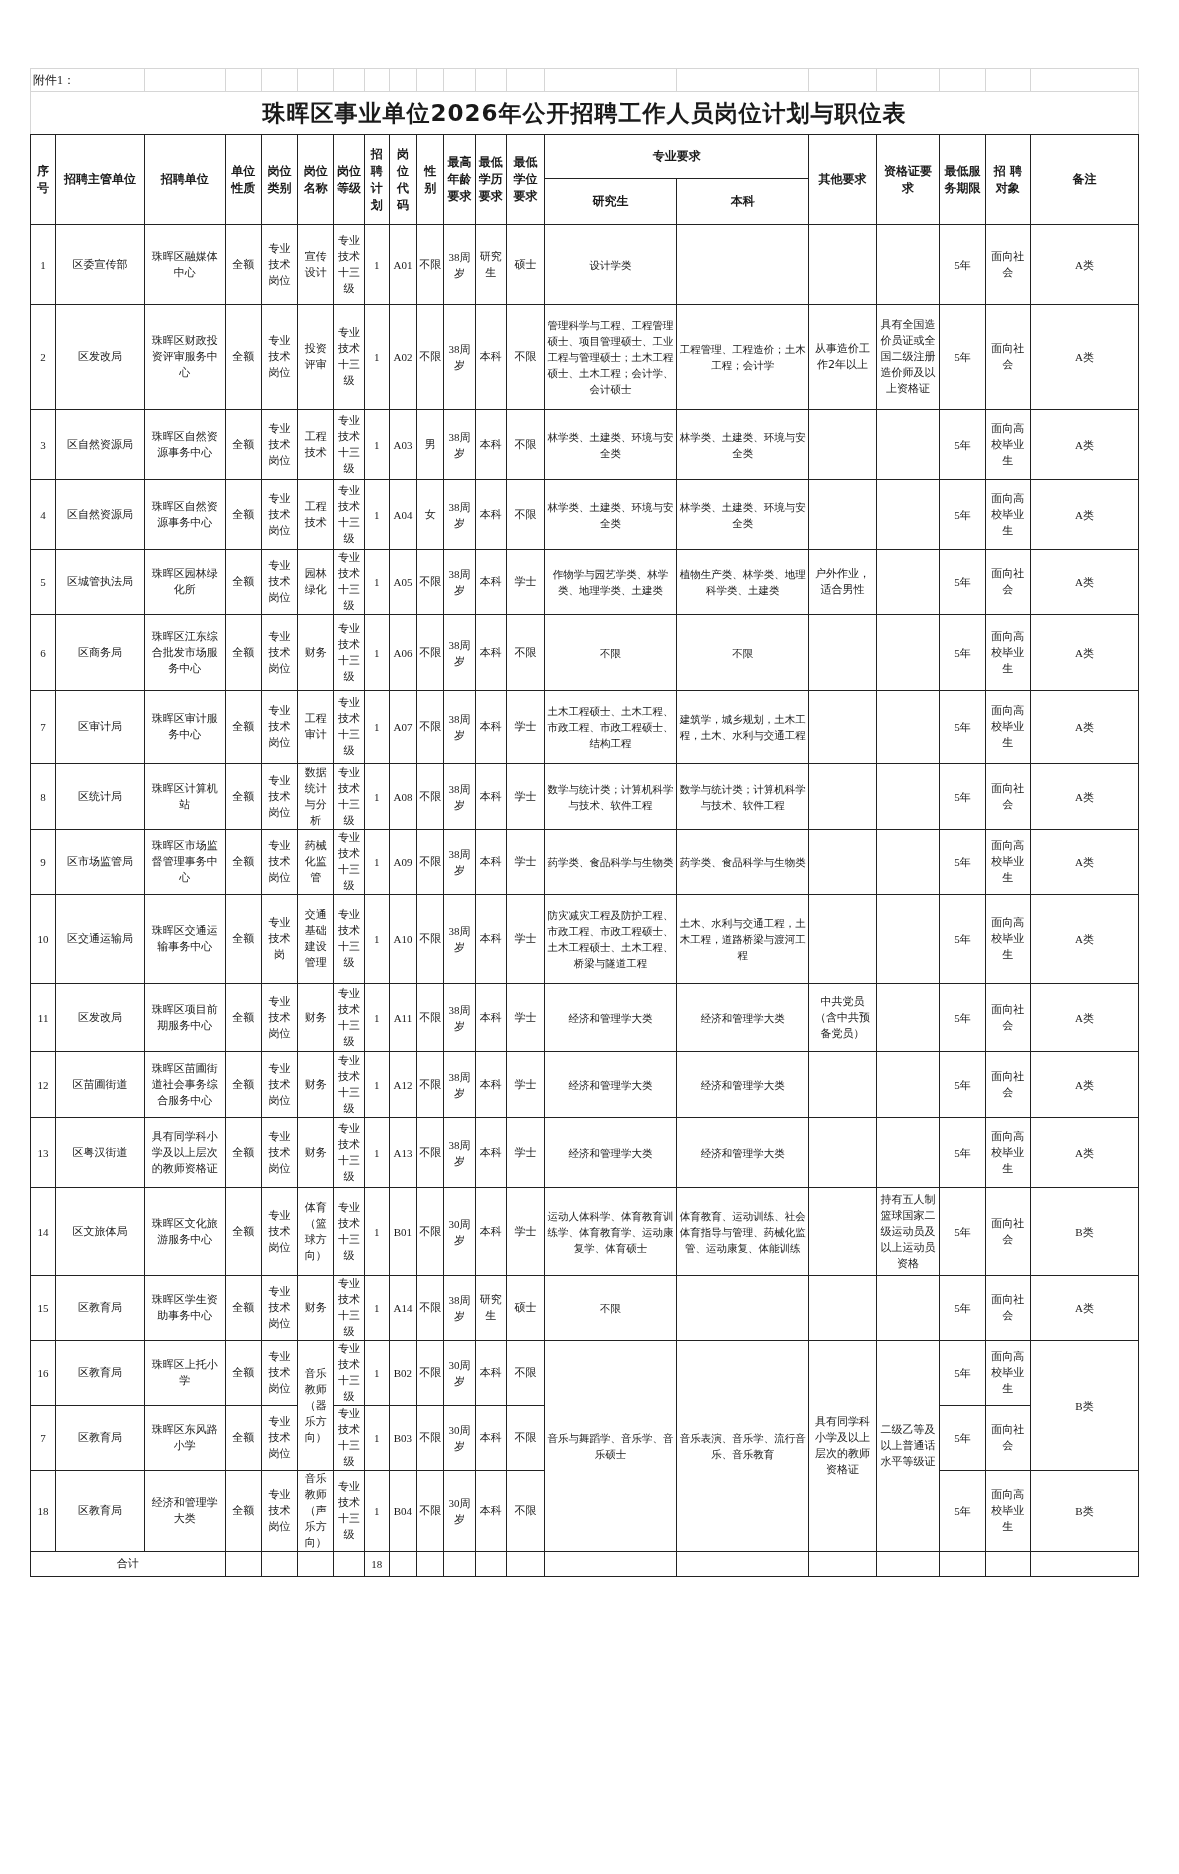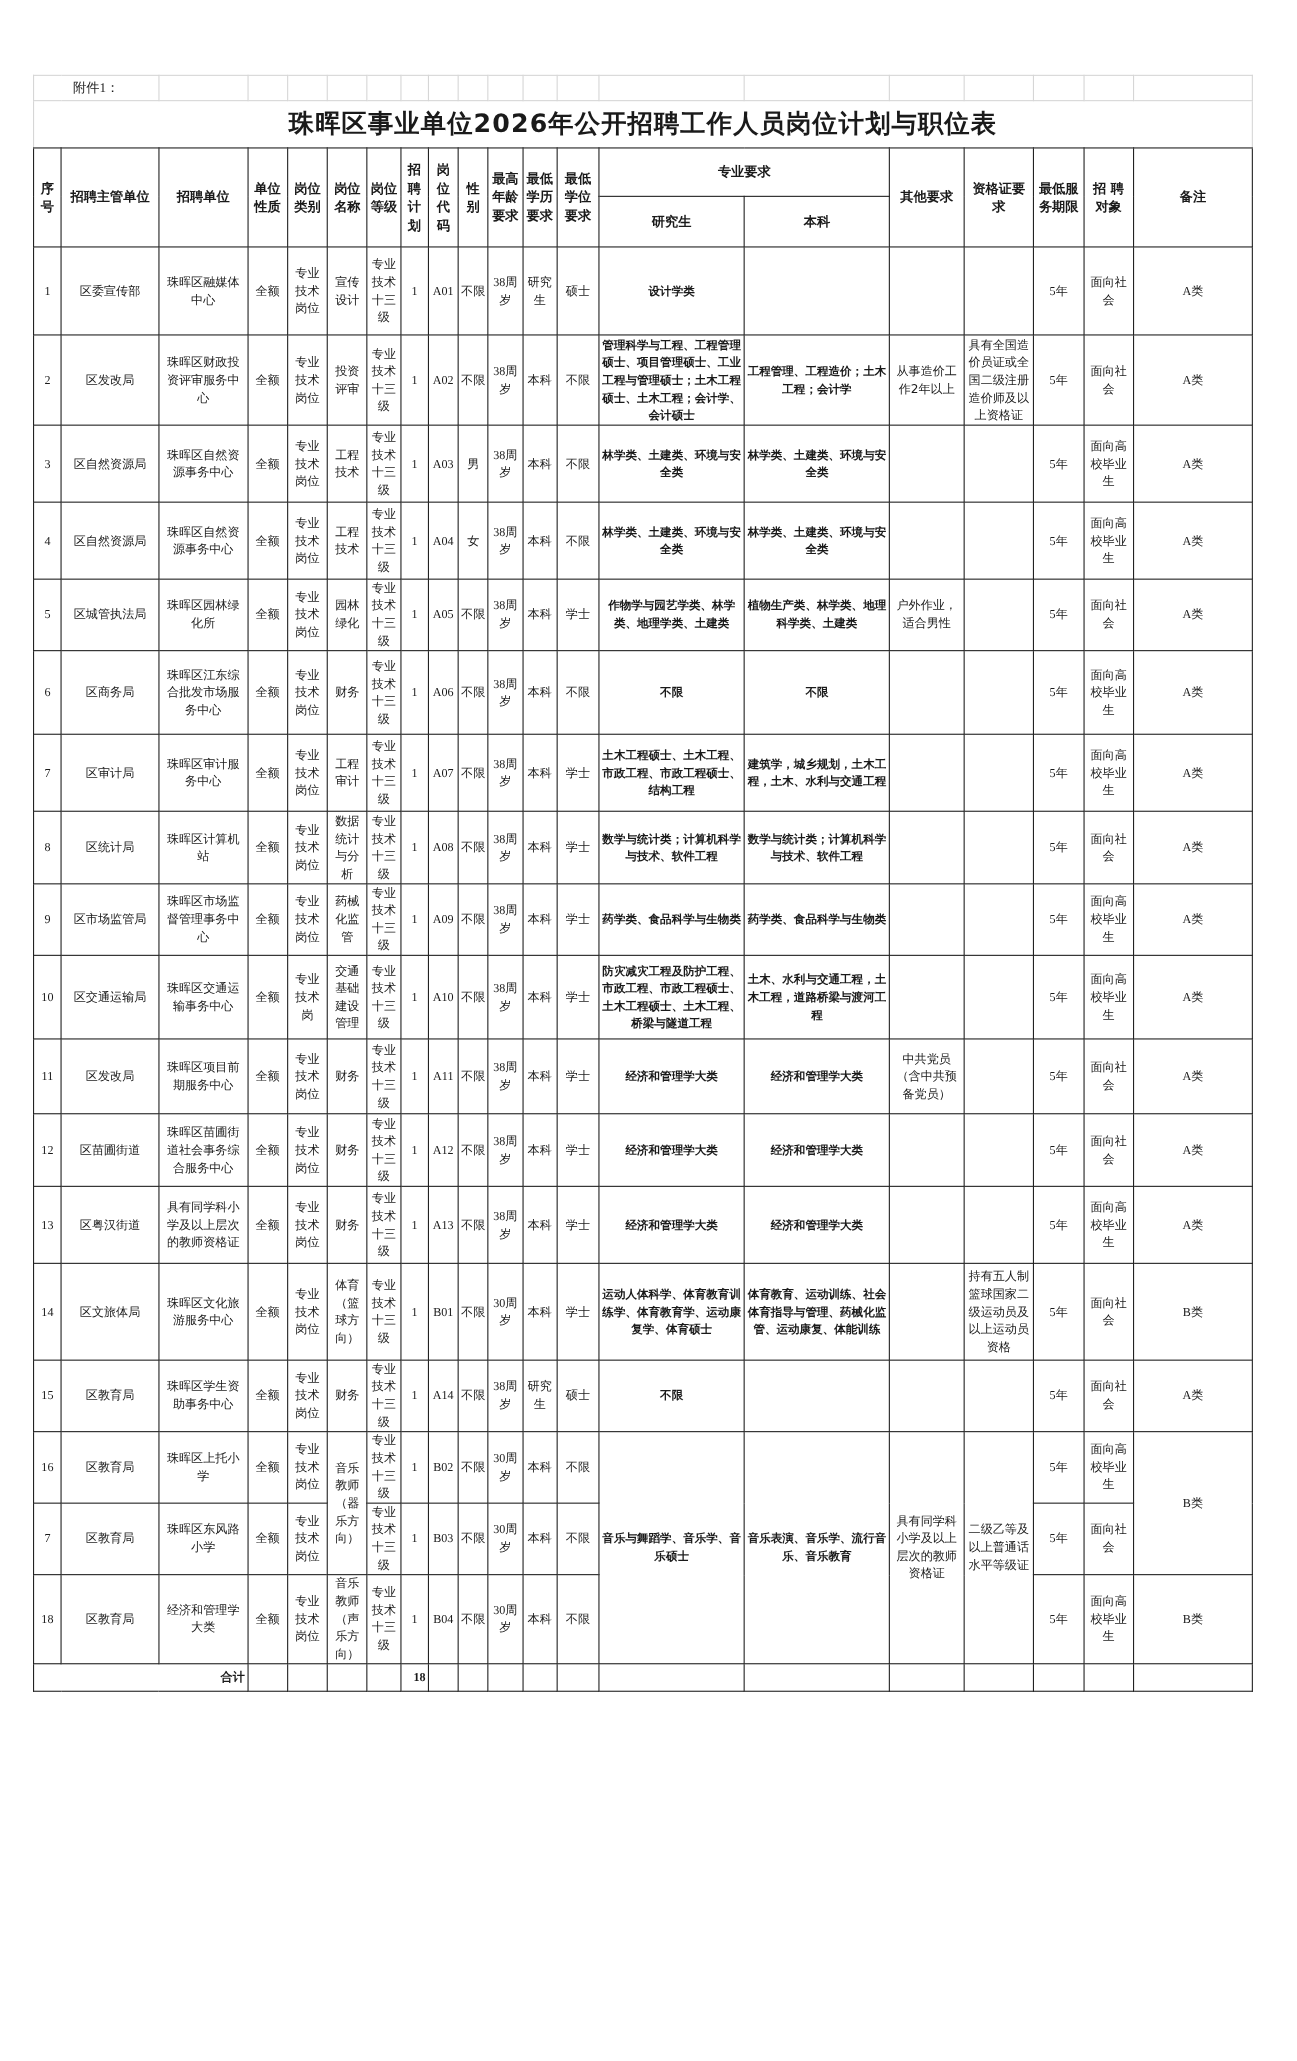--- a/index.html
+++ b/index.html
@@ -1,26 +1,26 @@
 <!DOCTYPE html>
 <html><head>
 <meta charset="utf-8">
 <style>
   html,body{margin:0;padding:0;background:#ffffff;}
   body{width:1179px;height:1874px;position:relative;overflow:hidden;font-family:"DejaVu Sans","Liberation Sans",sans-serif;color:#1a1a1a;}
   .sheet{position:absolute;left:30px;top:68px;width:1109px;}
   table{border-collapse:collapse;table-layout:fixed;width:1109px;}
   td,th{border:1.5px solid #222;text-align:center;vertical-align:middle;font-size:11px;line-height:16px;padding:0 2px;font-weight:normal;word-break:break-all;overflow:hidden;}
   .grid-light td{border:1px solid #d6d6d6;}
-  .attach td{height:22px;text-align:center;font-family:"Liberation Serif","DejaVu Serif",serif;font-size:12px;border-color:#d6d6d6;}
+  .attach td{height:22px;text-align:left;font-family:"Liberation Serif","DejaVu Serif",serif;font-size:12px;border-color:#d6d6d6;}
   .title td{height:42px;font-size:23px;font-weight:bold;border-left:1px solid #d6d6d6;border-right:1px solid #d6d6d6;border-top:1px solid #d6d6d6;border-bottom:1.5px solid #222;letter-spacing:1px;}
   th{font-weight:bold;font-size:12px;line-height:17px;}
   .num{font-family:"Liberation Serif","DejaVu Serif",serif;font-size:11px;}
-  .major{font-size:10.5px;line-height:16px;padding:0 1px;font-weight:bold;}
-  .total td{height:24px;font-weight:bold;text-align:right;}
+  .major{font-size:10.5px;line-height:16px;padding:12px 1px;}
+  .total td{height:24px;font-weight:normal;}
 </style>
 </head>
 <body>
 
 <div class="sheet">
 <table>
   <colgroup>
     <col style="width:25px">
         <col style="width:88px">
         <col style="width:80px">

